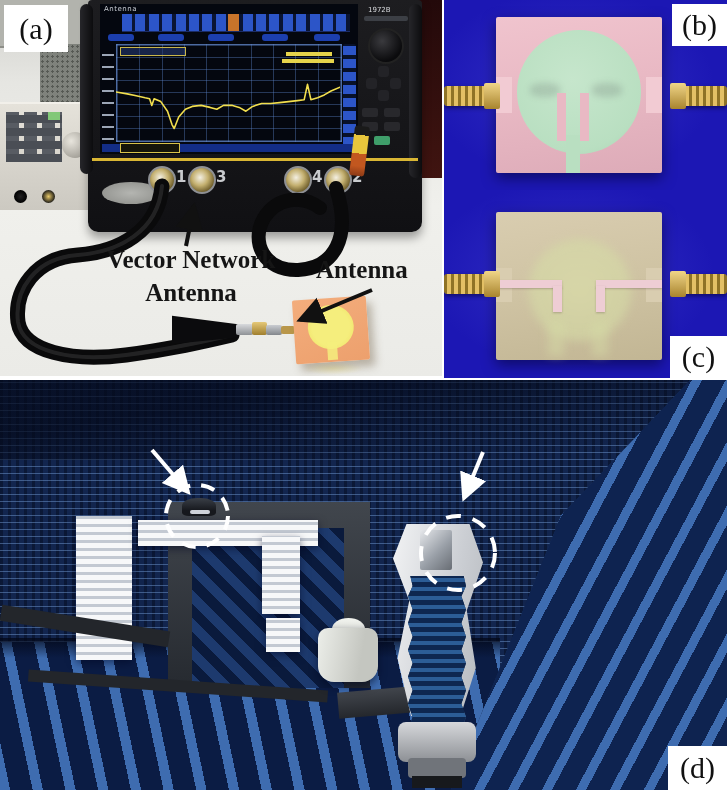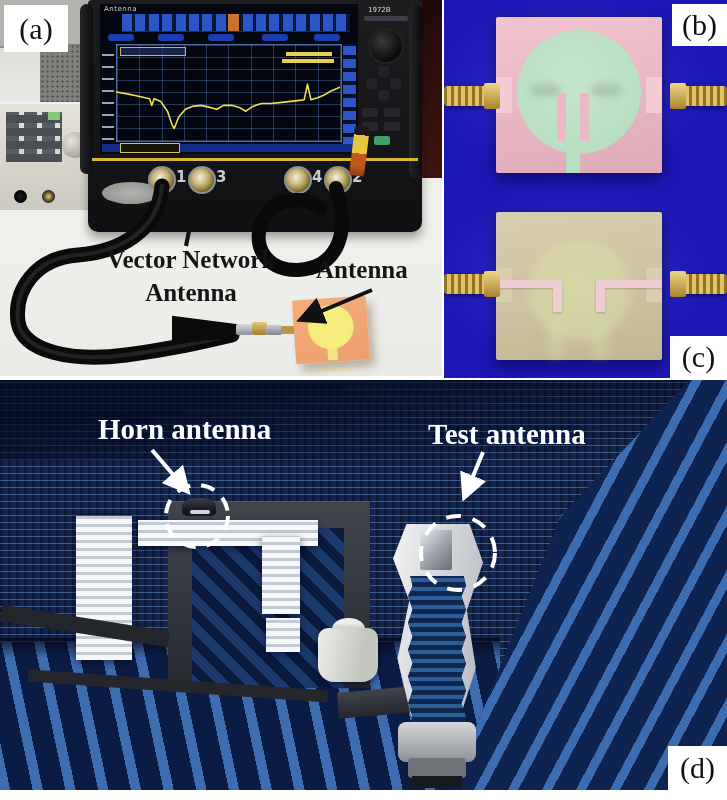--- a/index.html
+++ b/index.html
@@ -326,22 +326,20 @@
     <div class="abs bucket-top"></div>
     <div class="abs bucket"></div>
 
     <div class="abs pedestal"></div>
     <div class="abs test-ant"></div>
     <div class="abs mast"></div>
     <div class="abs base1"></div>
     <div class="abs base2"></div>
     <div class="abs base3"></div>
 
-    <div class="lbl-white" style="left:98px;top:33px;">Horn antenna</div>
-    <div class="lbl-white" style="left:428px;top:38px;">Test antenna</div>
 
     <div class="tag" style="left:668px;top:366px;width:59px;height:44px;">(d)</div>
   </section>
 
   <svg class="overlay-svg" viewBox="0 0 727 800">
     <defs>
       <marker id="ah-b" markerWidth="9" markerHeight="9" refX="6" refY="3.5" orient="auto">
         <path d="M0,0 L7,3.5 L0,7 Z" fill="#111"></path>
       </marker>
       <marker id="ah-w" markerWidth="9" markerHeight="9" refX="6" refY="3.5" orient="auto">

